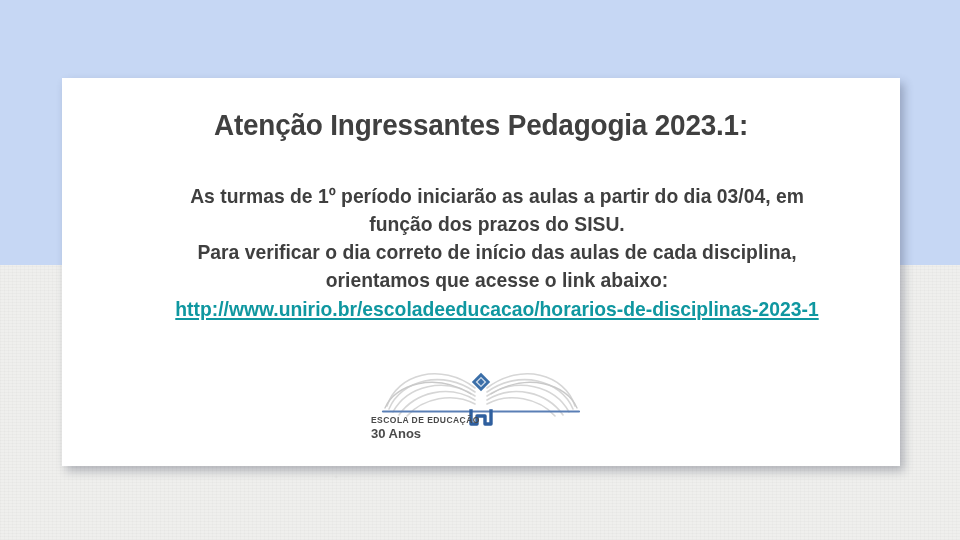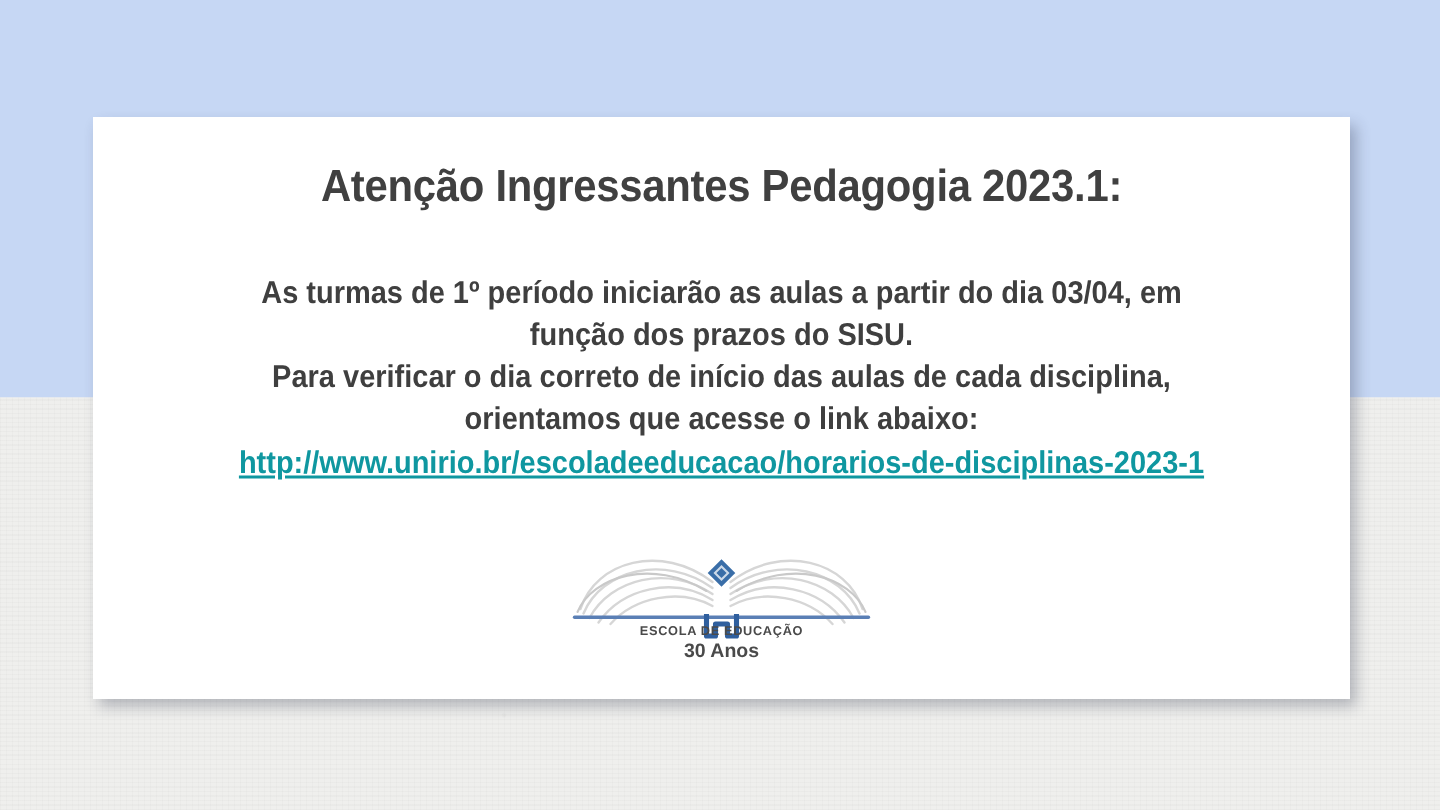--- a/index.html
+++ b/index.html
@@ -85,21 +85,21 @@
     font-weight: bold;
     letter-spacing: -0.2px;
     transform: scaleX(.93);
     transform-origin: 50% 50%;
     white-space: nowrap;
   }
 
   
   .body-block {
     position: absolute;
-    left: 0;
+    left: 16px;
     top: 104px;
     width: 838px;
     text-align: center;
     color: #3f3f3f;
     font-size: 21px;
     font-weight: bold;
     line-height: 28px;
   }
   .body-line {
     display: block;
@@ -132,21 +132,21 @@
     width: 220px;
     height: 110px;
     margin-left: -110px;
   }
   .logo svg { display: block; }
 
   .logo-text {
     position: absolute;
     left: 0;
     width: 220px;
-    text-align: center;
+    text-align: left;
     line-height: 1;
   }
   .logo-school {
     top: 62px;
     font-size: 8.5px;
     letter-spacing: .45px;
     color: #4a4a4a;
     font-weight: bold;
   }
   .logo-years {

